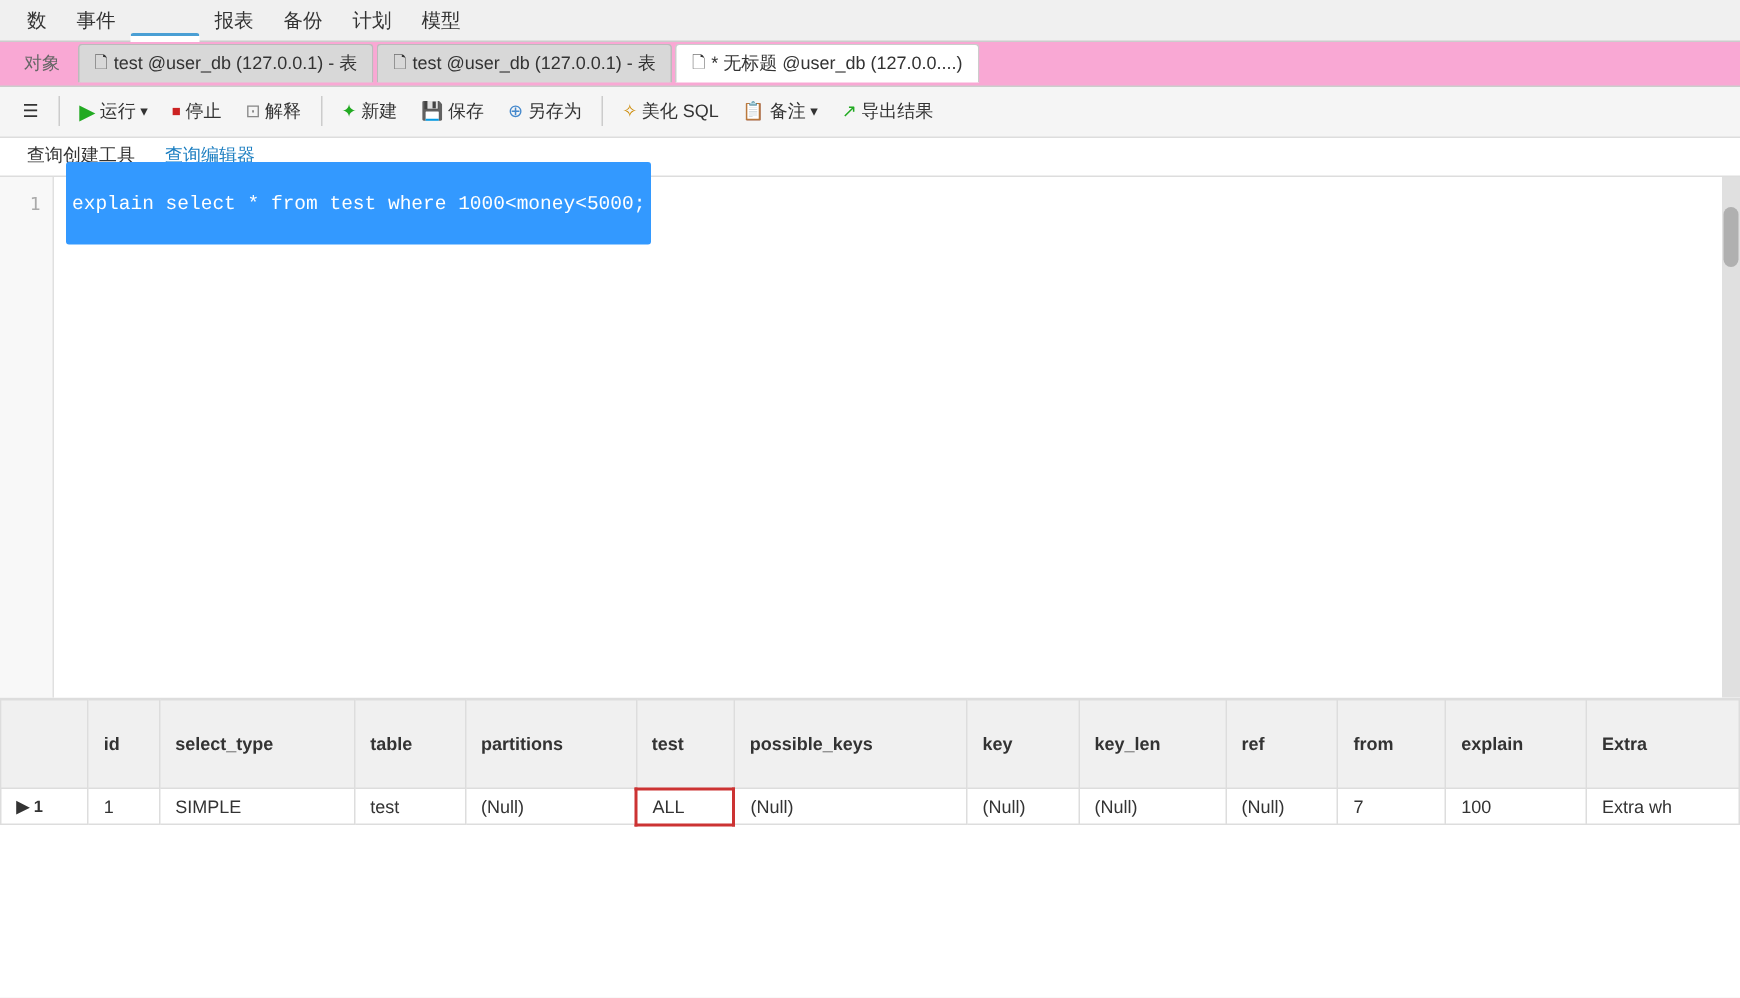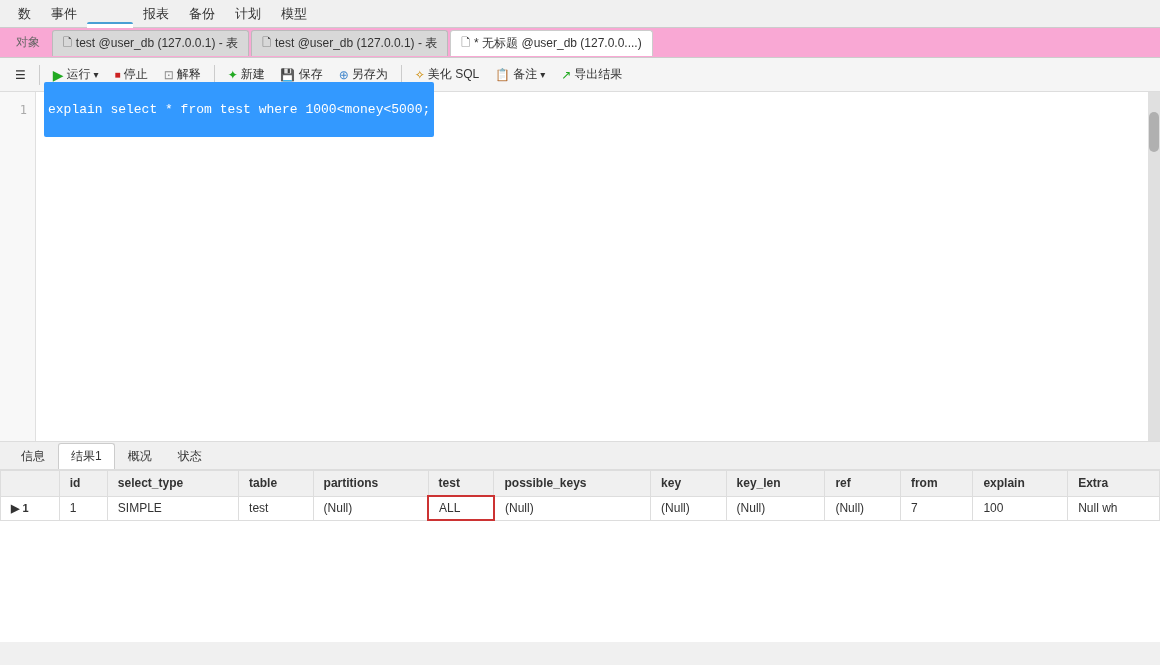--- a/index.html
+++ b/index.html
@@ -213,21 +213,21 @@
       height: 170px;
     }
     .result-table {
       width: 100%;
       border-collapse: collapse;
       font-size: 12px;
     }
     .result-table th {
       background: #f0f0f0;
       border: 1px solid #ddd;
-      padding: 5px 10px;
+      padding: 22px 10px;
       font-weight: 600;
       color: #333;
       text-align: left;
       white-space: nowrap;
     }
     .result-table td {
       border: 1px solid #ddd;
       padding: 4px 10px;
       white-space: nowrap;
       color: #333;
@@ -327,41 +327,39 @@
       <span class="icon-backup">📋</span>
       <span>备注</span>
       <span style="font-size:10px">▾</span>
     </div>
     <div class="toolbar-btn">
       <span class="icon-export">↗</span>
       <span>导出结果</span>
     </div>
   </div>
 
+  <div class="sub-tab-bar">
+    <div class="sub-tab">查询创建工具</div>
+    <div class="sub-tab active">查询编辑器</div>
+  </div>
 
   <div class="editor-area">
     <div class="line-numbers">
       <div class="line-number">1</div>
     </div>
     <div class="code-area">
       <span class="code-line-selected">explain select * from test where 1000&lt;money&lt;5000;</span>
     </div>
     <div class="scrollbar-v">
       <div class="scrollbar-thumb"></div>
     </div>
   </div>
 
   <div class="bottom-section">
 
-    <div class="bottom-tab-bar">
-      <div class="bottom-tab">信息</div>
-      <div class="bottom-tab active">结果1</div>
-      <div class="bottom-tab">概况</div>
-      <div class="bottom-tab">状态</div>
-    </div>
 
     <div class="result-area">
       <table class="result-table">
         <thead>
           <tr>
             <th></th>
             <th>id</th>
             <th>select_type</th>
             <th>table</th>
             <th>partitions</th>
@@ -382,19 +380,19 @@
             <td>SIMPLE</td>
             <td>test</td>
             <td class="cell-null">(Null)</td>
             <td class="cell-highlighted">ALL</td>
             <td class="cell-null">(Null)</td>
             <td class="cell-null">(Null)</td>
             <td class="cell-null">(Null)</td>
             <td class="cell-null">(Null)</td>
             <td>7</td>
             <td>100</td>
-            <td>Null wh</td>
+            <td>Extra wh</td>
           </tr>
         </tbody>
       </table>
     </div>
   </div>
 </div>
 
 </body></html>

